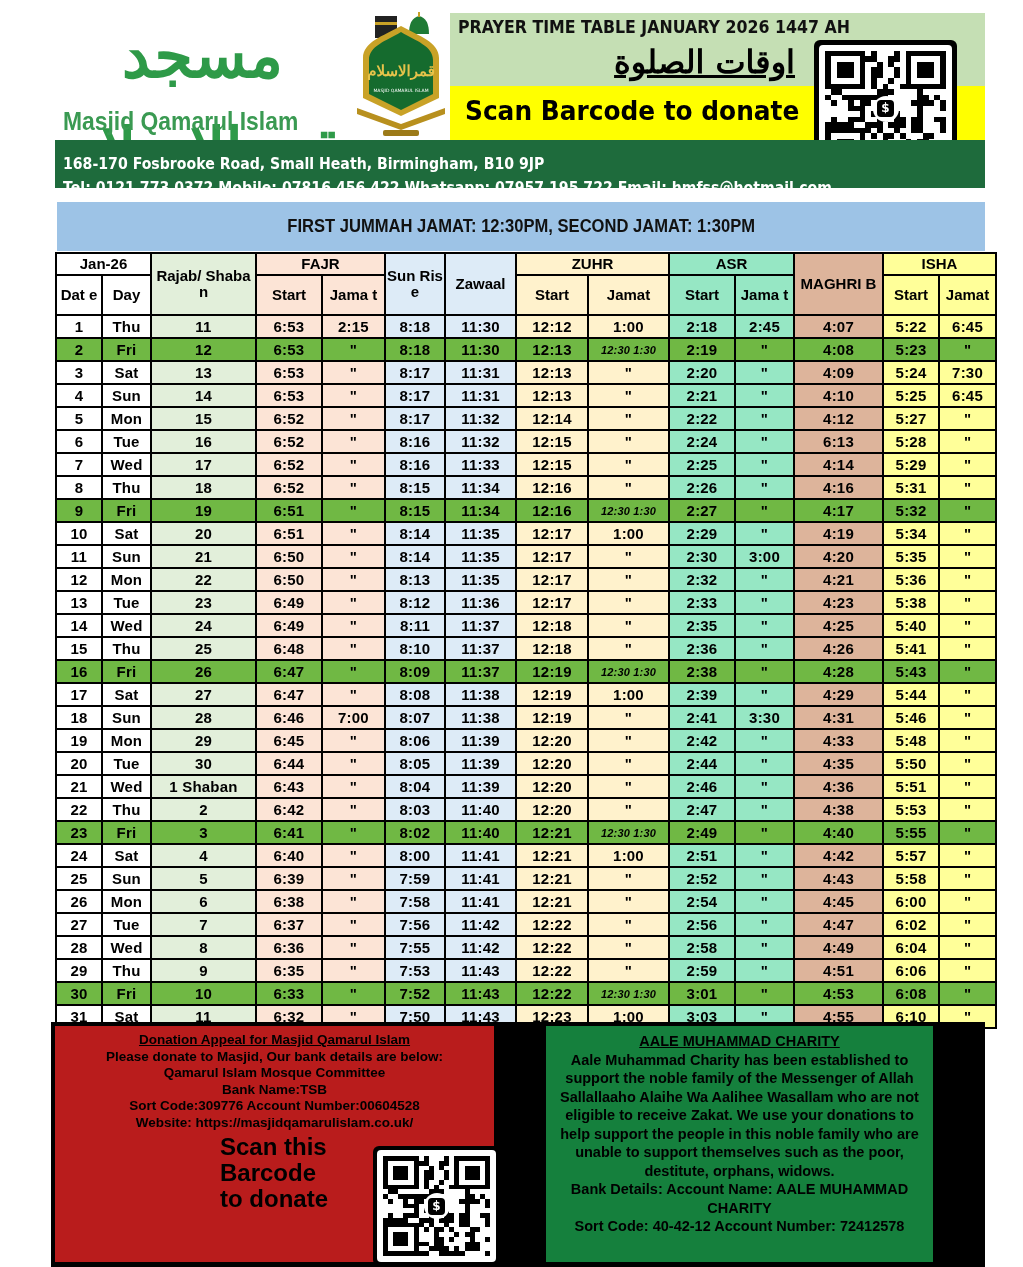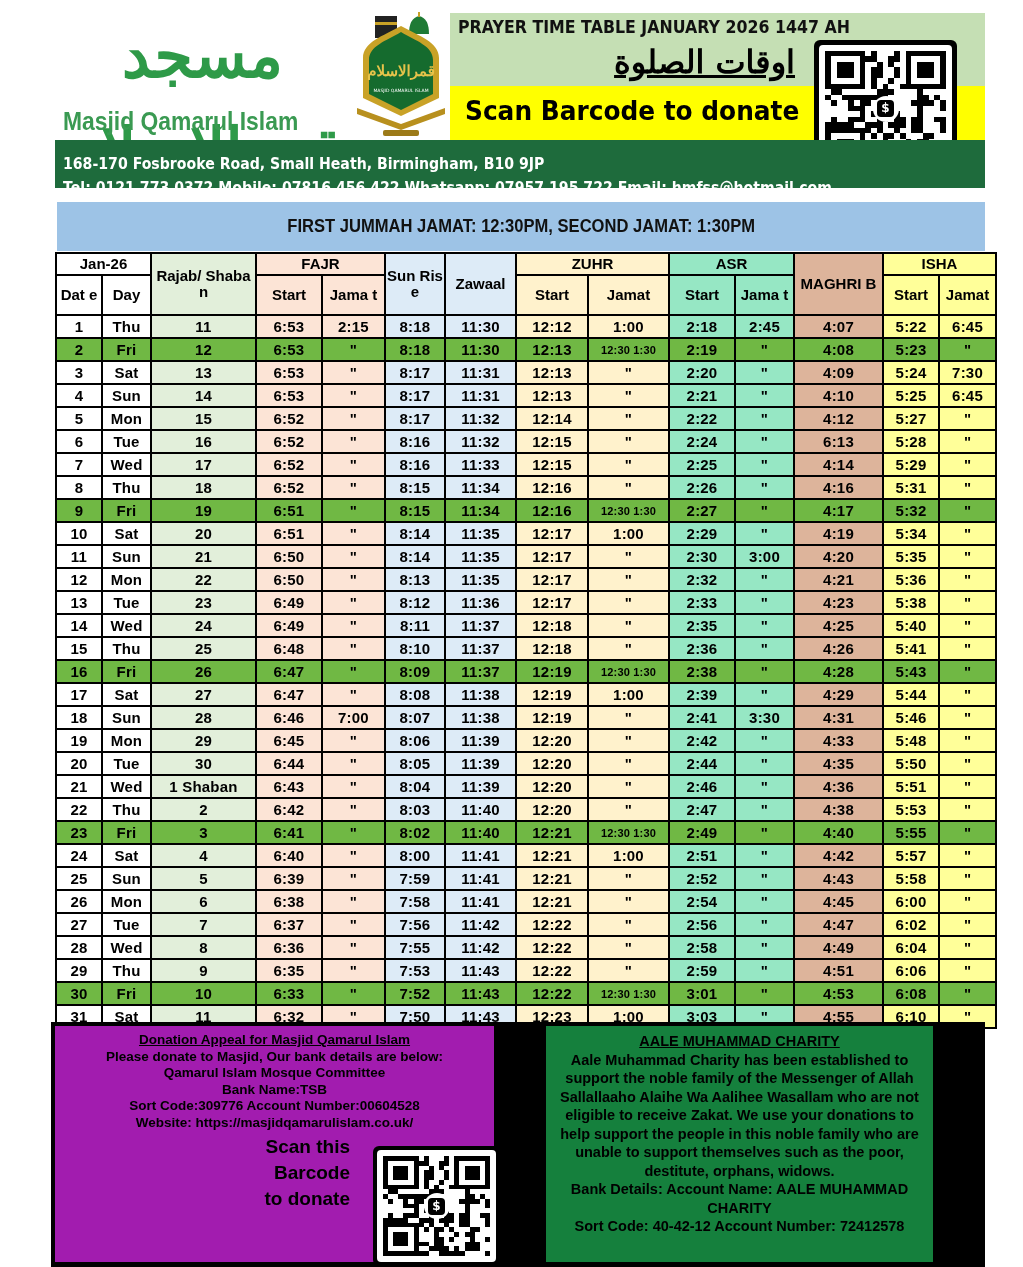--- a/index.html
+++ b/index.html
@@ -41,29 +41,29 @@
 
   .c-white { background: #ffffff; }
   .c-hijri { background: #e2efda; }
   .c-fajr { background: #fce4d6; }
   .c-sun { background: #ddebf7; }
   .c-zuhr { background: #fff2cc; }
   .c-asr { background: #96e7c4; }
   .c-maghrib { background: #ddb49b; }
   .c-isha { background: #ffff99; }
   tr.friday td { background: #70b844 !important; }
-  .small { font-size: 11px !important; }
+  .small { font-size: 11px !important; font-style: italic; }
 
   
   .bottom { position: absolute; left: 51px; top: 1022px; width: 934px; height: 245px; background: #000; }
-  .donation { position: absolute; left: 4px; top: 4px; width: 439px; height: 236px; background: #a21caf; }
+  .donation { position: absolute; left: 4px; top: 4px; width: 439px; height: 236px; background: #b91c1c; }
   .charity { position: absolute; left: 448px; top: 4px; width: 387px; height: 236px; background: #15803d; margin-left: 47px; }
   .don-text { position: absolute; left: 0; top: 6px; width: 100%; text-align: center; font-weight: bold; font-size: 13.5px; line-height: 16.5px; }
   .don-text .head, .ch-text .head { text-decoration: underline; }
-  .scan-this { position: absolute; left: 165px; top: 108px; width: 130px; text-align: right; font-weight: bold; font-size: 19px; line-height: 26px; }
+  .scan-this { position: absolute; left: 165px; top: 108px; width: 130px; text-align: left; font-weight: bold; font-size: 24px; line-height: 26px; }
   .qr-bottom { position: absolute; left: 318px; top: 120px; width: 127px; height: 120px; background: #000; border-radius: 6px; padding: 4px; }
   .ch-text { position: absolute; left: 0; top: 6px; width: 100%; text-align: center; font-weight: bold; font-size: 14.5px; line-height: 18.5px; padding: 0 4px; }
 
   
   .qr-grid { position: absolute; inset: 6px; display: grid; grid-template-columns: repeat(21, 1fr); grid-template-rows: repeat(21, 1fr); }
   .qr-grid span { display: block; }
   .qr-grid span.b { background: #000; }
   .qr-badge { position: absolute; left: 50%; top: 50%; width: 26px; height: 26px; margin: -13px 0 0 -13px; background: #fff; border-radius: 50%; display: flex; align-items: center; justify-content: center; }
   .qr-badge i { width: 17px; height: 17px; background: #000; border-radius: 4px; color: #fff; font-style: normal; font-size: 12px; font-weight: bold; line-height: 17px; text-align: center; font-family: "DejaVu Sans", sans-serif; }
 </style>

